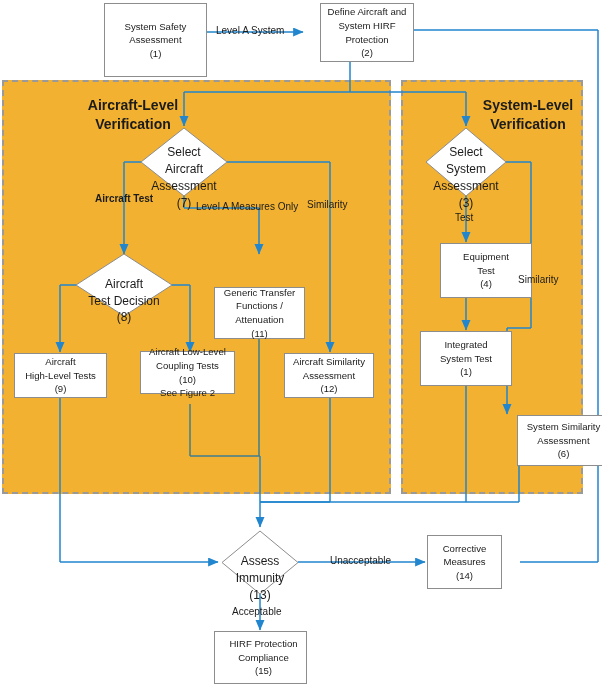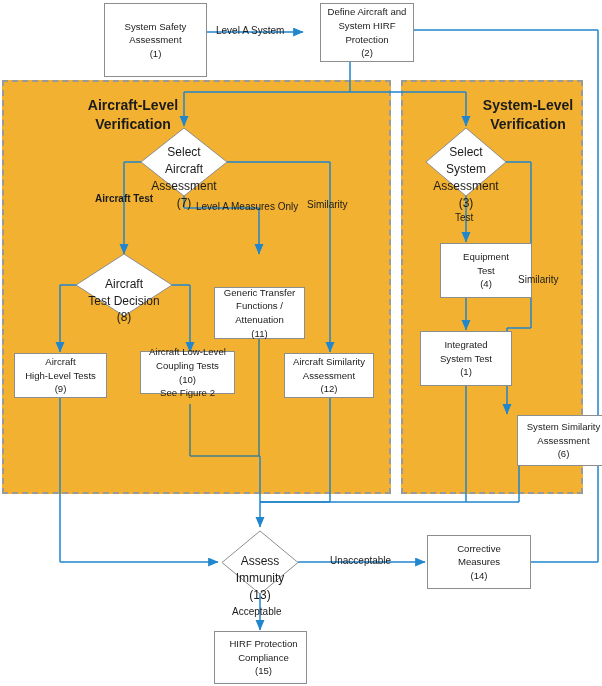--- a/index.html
+++ b/index.html
@@ -238,21 +238,21 @@
 
   <div class="diamond-wrap" style="left:222px; top:531px; width:76px; height:63px;">
     <svg width="76" height="63" viewBox="0 0 76 63" xmlns="http://www.w3.org/2000/svg">
       <polygon points="38,0 76,31.5 38,63 0,31.5" fill="#ffffff" stroke="#8d8d8d" stroke-width="1"></polygon>
     </svg>
     <div class="diamond-label">Assess
 Immunity
 (13)</div>
   </div>
 
-  <div class="node" style="left:427px; top:535px; width:104px; height:54px;">Corrective
+  <div class="node" style="left:427px; top:535px; width:75px; height:54px;">Corrective
 Measures
 (14)</div>
 
   <div class="node" style="left:214px; top:631px; width:93px; height:53px;padding-left:8px;">HIRF Protection
 Compliance
 (15)</div>
 
   <div class="edge-label" style="left:216px; top:25px;">Level A System</div>
 
   <div class="edge-label" style="left:95px; top:193px;font-weight:bold;">Aircraft Test</div>

